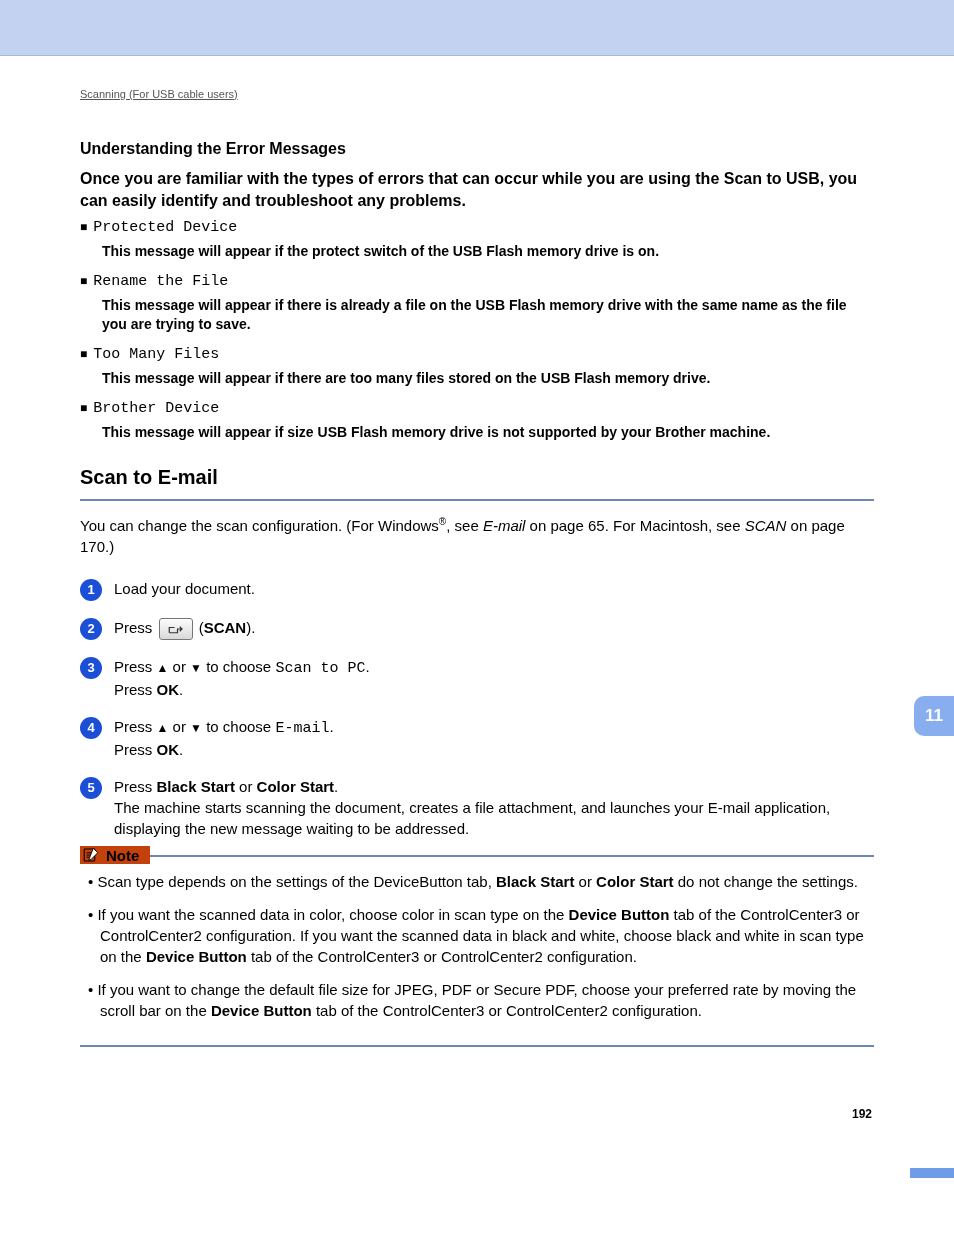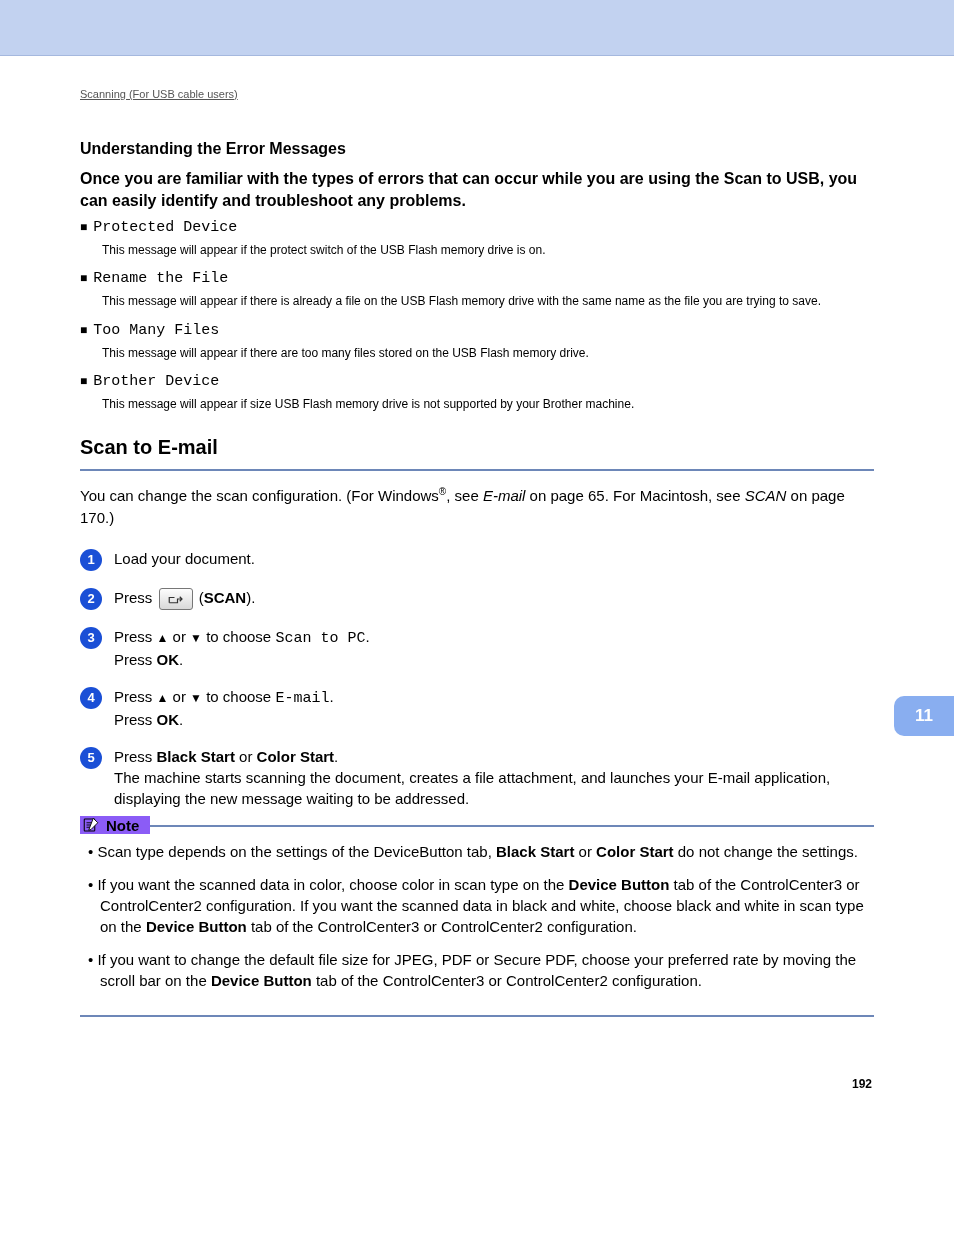--- a/index.html
+++ b/index.html
@@ -6,45 +6,45 @@
   html, body { width: 954px; background: #fff; font-family: Arial, Helvetica, sans-serif; color: #000; }
   .topbar { height: 56px; background: #c2d2f0; border-bottom: 1px solid #a5b8de; }
   .page { padding: 32px 80px 60px 80px; position: relative; }
   .running-head { font-size: 11px; color: #555; margin-bottom: 40px; text-decoration: underline; }
   h2.sub { font-size: 16px; font-weight: bold; margin-bottom: 10px; }
   p.body { font-size: 16px; line-height: 1.35; margin-bottom: 8px; font-weight: bold; }
   .err-list { margin: 6px 0 24px 0; }
   .err-item { margin-bottom: 10px; }
   .err-head { font-family: "Courier New", monospace; font-size: 15px; display: flex; align-items: baseline; gap: 6px; }
   .sq { font-family: Arial, sans-serif; font-size:12px;}
-  .err-body { font-size: 12px; line-height: 1.35; margin: 6px 0 12px 22px; }
+  .err-body { font-size: 14px; line-height: 1.35; margin: 6px 0 12px 22px; font-weight: bold; }
   h1.section { font-size: 20px; font-weight: bold; margin-bottom: 10px; }
   hr.section-rule { border: none; border-top: 2px solid #6d87b8; margin-bottom: 14px; }
   .intro p { font-size: 15px; line-height: 1.45; margin-bottom: 4px; }
   .sup { font-size: 10px; vertical-align: super; }
   .italic { font-style: italic; }
   .mono { font-family: "Courier New", monospace; }
   .bold { font-weight: bold; }
   .steps { margin-top: 20px; }
   .step { display: flex; align-items: flex-start; gap: 12px; margin-bottom: 16px; font-size: 15px; line-height: 1.4; }
   .step-num { flex: 0 0 22px; width: 22px; height: 22px; border-radius: 50%; background: #1a4fd6; color: #fff; font-weight: bold; font-size: 13px; display: flex; align-items: center; justify-content: center; margin-top: 1px;}
   .step-body { flex: 1; }
   .scan-btn { display: inline-flex; align-items:center; justify-content:center; width:34px; height:22px; border:1px solid #777; border-radius:3px; background: linear-gradient(#fdfdfd,#d9d9d9); vertical-align: middle; margin: 0 2px;}
   .scan-btn svg { width:18px; height:14px; }
   .tri { font-size: 12px; }
   .note-block { border-top: 2px solid #6d87b8; border-bottom: 2px solid #6d87b8; margin-top: 6px; padding-bottom: 12px;}
-  .note-head { display:flex; align-items:center; gap:6px; background:#8b5cf6; position:relative; top:-11px; width:70px; font-weight:bold; font-size:15px; padding-left:2px;}
+  .note-head { display:flex; align-items:center; gap:6px; background:#c2410c; position:relative; top:-11px; width:70px; font-weight:bold; font-size:15px; padding-left:2px;}
   .note-head svg { width:18px; height:18px; }
   .note-list { list-style: none; padding-left: 4px; margin-top: -4px;}
   .note-list li { font-size: 15px; line-height:1.4; margin-bottom: 12px; padding-left: 16px; text-indent: -12px; }
   .note-list li::before { content: "• "; }
   .pagenum { text-align: right; font-size: 12px; font-weight: bold; margin-top: 60px; padding-right: 2px;}
   
   .outer { position: relative; width: 954px; }
-  .chapter-tab-abs { position: absolute; right: 0; top: 696px; width: 60px; height: 40px; background: #89aef0; color:#fff; font-weight:bold; font-size:17px; display:flex; align-items:center; justify-content:center; border-top-left-radius:10px; border-bottom-left-radius:10px;}
+  .chapter-tab-abs { position: absolute; right: 0; top: 696px; width: 40px; height: 40px; background: #89aef0; color:#fff; font-weight:bold; font-size:17px; display:flex; align-items:center; justify-content:center; border-top-left-radius:10px; border-bottom-left-radius:10px;}
   .page-bar-abs { position:absolute; right:0; top:1168px; width:44px; height:10px; background:#6f9be8;}
 </style>
 </head>
 <body>
 
 <div class="outer">
   <div class="topbar"></div>
 
   <div class="chapter-tab-abs">11</div>
   <div class="page-bar-abs"></div>

